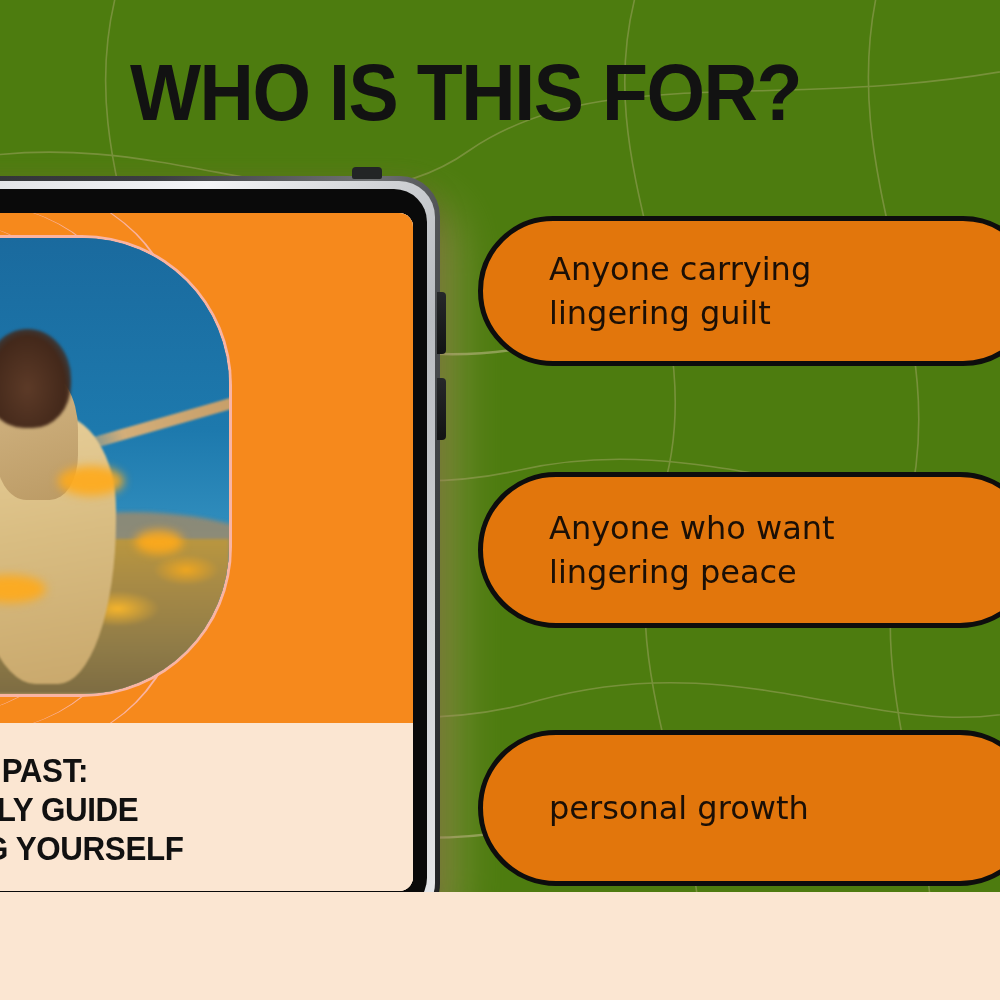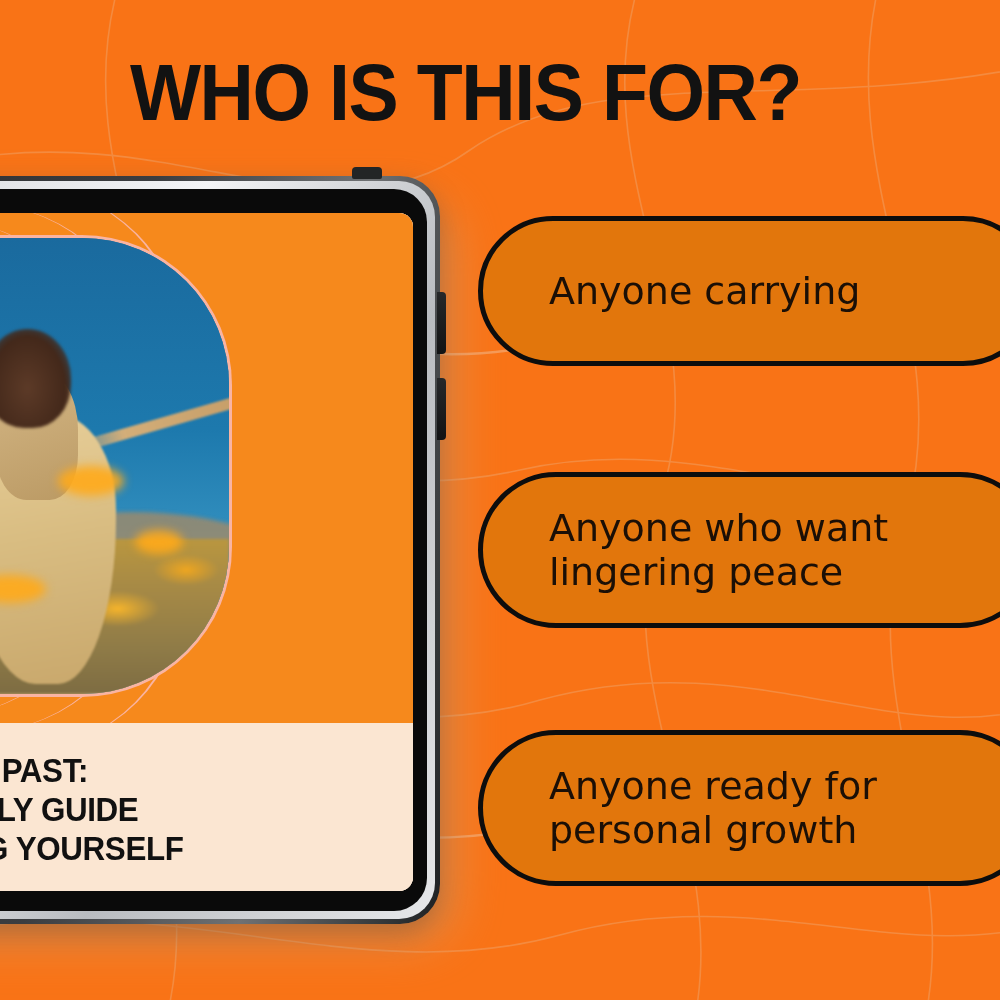--- a/index.html
+++ b/index.html
@@ -11,23 +11,23 @@
     width: 1000px;
     height: 1000px;
     overflow: hidden;
     font-family: "DejaVu Sans", sans-serif;
     background: #fbe6d2;
   }
 
   #canvas {
     position: relative;
     width: 1000px;
-    height: 1000px;
-    overflow: hidden;
-    background: #f97316;
+    height: 892px;
+    overflow: hidden;
+    background: #4d7c0f;
   }
 
   
   .texture {
     position: absolute;
     inset: 0;
     pointer-events: none;
     opacity: .55;
   }
 
@@ -283,21 +283,21 @@
     background: #e2760c;
     border: 5px solid #0d0d0d;
     border-radius: 100px;
     box-sizing: border-box;
     display: flex;
     align-items: center;
   }
   .pill-text {
     font-family: "DejaVu Sans", sans-serif;
     font-weight: 400;
-    font-size: 38px;
+    font-size: 32px;
     line-height: 44px;
     color: #1b0f06;
     padding-left: 66px;
     padding-right: 20px;
   }
   #pill-1 { top: 216px; height: 150px; }
   #pill-2 { top: 472px; height: 156px; }
   #pill-3 { top: 730px; height: 156px; }
 </style>
 </head>
@@ -374,30 +374,30 @@
       </div>
     </div>
 
     <div class="side-button" id="side-button-1"></div>
     <div class="side-button" id="side-button-2"></div>
   </div>
 
   <div class="pill" id="pill-1">
     <div class="pill-text">
       <div>Anyone carrying</div>
+      <div>lingering guilt</div>
     </div>
   </div>
 
   <div class="pill" id="pill-2">
     <div class="pill-text">
       <div>Anyone who want</div>
       <div>lingering peace</div>
     </div>
   </div>
 
   <div class="pill" id="pill-3">
     <div class="pill-text">
-      <div>Anyone ready for</div>
       <div>personal growth</div>
     </div>
   </div>
 
 </div>
 
 </body></html>

